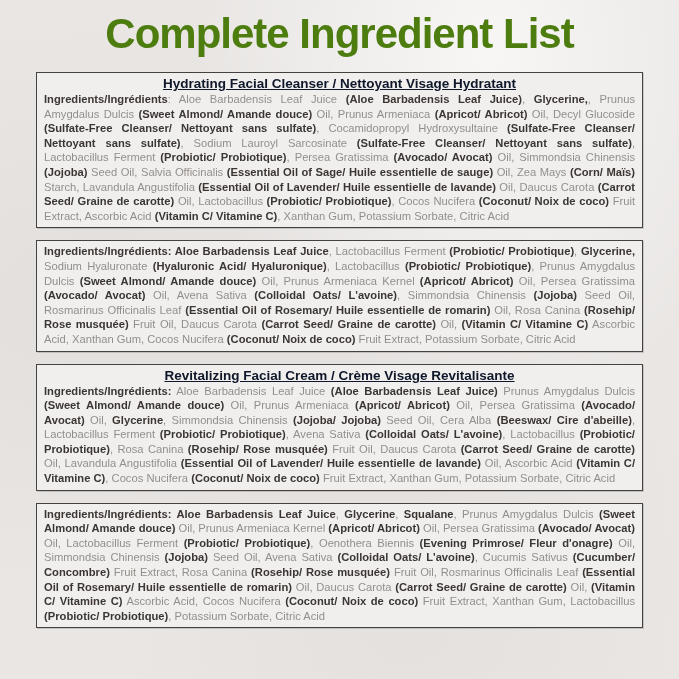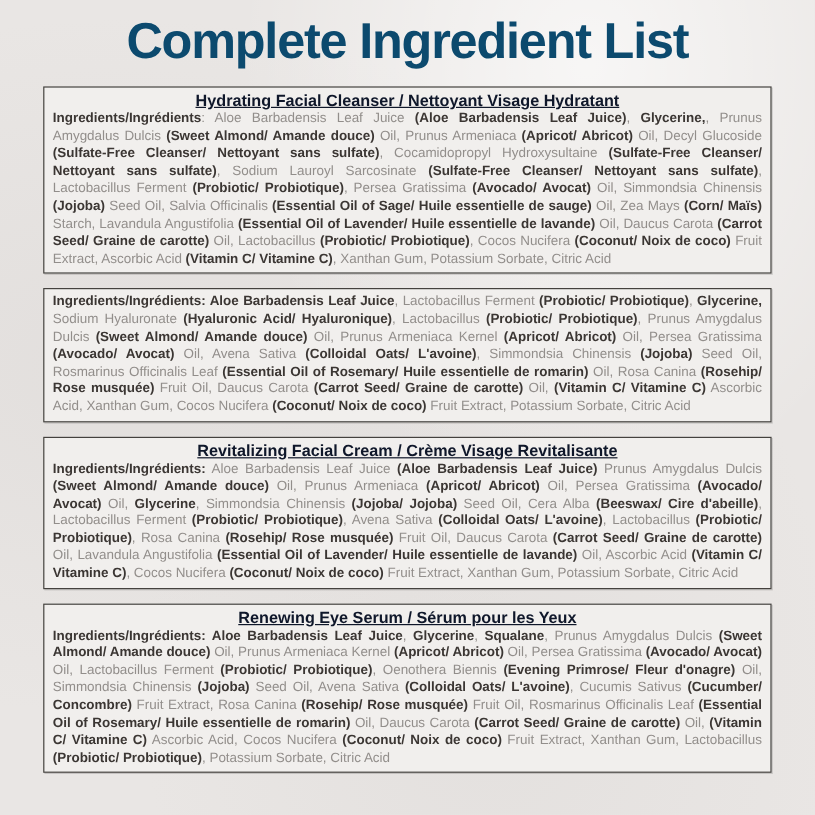--- a/index.html
+++ b/index.html
@@ -11,21 +11,21 @@
       radial-gradient(ellipse at 15% 45%, rgba(213,209,207,.35), transparent 55%),
       radial-gradient(ellipse at 60% 85%, rgba(215,211,209,.3), transparent 50%),
       #e9e6e4;
   }
   .page-title {
     margin:10px 0 14px;
     text-align:center;
     font-size:42px;
     font-weight:bold;
     letter-spacing:-1px;
-    color:#0c4a6e;
+    color:#4d7c0f;
   }
   .section {
     margin:0 36px 12px;
     border:1px solid #44413e;
     background:#f1efed;
     padding:2px 7px 4px;
     box-shadow:1px 1px 0 rgba(0,0,0,.15);
   }
   .section-title {
     margin:1px 0 0;
@@ -60,15 +60,14 @@
 <div class="section">
   <p class="ingredients"><span class="b">Ingredients/Ingrédients: Aloe Barbadensis Leaf Juice</span><span>, Lactobacillus Ferment </span><span class="b">(Probiotic/ Probiotique)</span><span>, </span><span class="b">Glycerine,</span><span> Sodium Hyaluronate </span><span class="b">(Hyaluronic Acid/ Hyaluronique)</span><span>, Lactobacillus </span><span class="b">(Probiotic/ Probiotique)</span><span>, Prunus Amygdalus Dulcis </span><span class="b">(Sweet Almond/ Amande douce)</span><span> Oil, Prunus Armeniaca Kernel </span><span class="b">(Apricot/ Abricot)</span><span> Oil, Persea Gratissima </span><span class="b">(Avocado/ Avocat)</span><span> Oil, Avena Sativa </span><span class="b">(Colloidal Oats/ L'avoine)</span><span>, Simmondsia Chinensis </span><span class="b">(Jojoba)</span><span> Seed Oil, Rosmarinus Officinalis Leaf </span><span class="b">(Essential Oil of Rosemary/ Huile essentielle de romarin)</span><span> Oil, Rosa Canina </span><span class="b">(Rosehip/ Rose musquée)</span><span> Fruit Oil, Daucus Carota </span><span class="b">(Carrot Seed/ Graine de carotte)</span><span> Oil, </span><span class="b">(Vitamin C/ Vitamine C)</span><span> Ascorbic Acid, Xanthan Gum, Cocos Nucifera </span><span class="b">(Coconut/ Noix de coco)</span><span> Fruit Extract, Potassium Sorbate, Citric Acid</span></p>
 </div>
 
 <div class="section">
   <h2 class="section-title">Revitalizing Facial Cream / Crème Visage Revitalisante</h2>
   <p class="ingredients"><span class="b">Ingredients/Ingrédients:</span><span> Aloe Barbadensis Leaf Juice </span><span class="b">(Aloe Barbadensis Leaf Juice)</span><span> Prunus Amygdalus Dulcis </span><span class="b">(Sweet Almond/ Amande douce)</span><span> Oil, Prunus Armeniaca </span><span class="b">(Apricot/ Abricot)</span><span> Oil, Persea Gratissima </span><span class="b">(Avocado/ Avocat)</span><span> Oil, </span><span class="b">Glycerine</span><span>, Simmondsia Chinensis </span><span class="b">(Jojoba/ Jojoba)</span><span> Seed Oil, Cera Alba </span><span class="b">(Beeswax/ Cire d'abeille)</span><span>, Lactobacillus Ferment </span><span class="b">(Probiotic/ Probiotique)</span><span>, Avena Sativa </span><span class="b">(Colloidal Oats/ L'avoine)</span><span>, Lactobacillus </span><span class="b">(Probiotic/ Probiotique)</span><span>, Rosa Canina </span><span class="b">(Rosehip/ Rose musquée)</span><span> Fruit Oil, Daucus Carota </span><span class="b">(Carrot Seed/ Graine de carotte)</span><span> Oil, Lavandula Angustifolia </span><span class="b">(Essential Oil of Lavender/ Huile essentielle de lavande)</span><span> Oil, Ascorbic Acid </span><span class="b">(Vitamin C/ Vitamine C)</span><span>, Cocos Nucifera </span><span class="b">(Coconut/ Noix de coco)</span><span> Fruit Extract, Xanthan Gum, Potassium Sorbate, Citric Acid</span></p>
 </div>
 
 <div class="section">
-  <h2 class="section-title">Renewing Eye Serum / Sérum pour les Yeux</h2>
   <p class="ingredients"><span class="b">Ingredients/Ingrédients: Aloe Barbadensis Leaf Juice</span><span>, </span><span class="b">Glycerine</span><span>, </span><span class="b">Squalane</span><span>, Prunus Amygdalus Dulcis </span><span class="b">(Sweet Almond/ Amande douce)</span><span> Oil, Prunus Armeniaca Kernel </span><span class="b">(Apricot/ Abricot)</span><span> Oil, Persea Gratissima </span><span class="b">(Avocado/ Avocat)</span><span> Oil, Lactobacillus Ferment </span><span class="b">(Probiotic/ Probiotique)</span><span>, Oenothera Biennis </span><span class="b">(Evening Primrose/ Fleur d'onagre)</span><span> Oil, Simmondsia Chinensis </span><span class="b">(Jojoba)</span><span> Seed Oil, Avena Sativa </span><span class="b">(Colloidal Oats/ L'avoine)</span><span>, Cucumis Sativus </span><span class="b">(Cucumber/ Concombre)</span><span> Fruit Extract, Rosa Canina </span><span class="b">(Rosehip/ Rose musquée)</span><span> Fruit Oil, Rosmarinus Officinalis Leaf </span><span class="b">(Essential Oil of Rosemary/ Huile essentielle de romarin)</span><span> Oil, Daucus Carota </span><span class="b">(Carrot Seed/ Graine de carotte)</span><span> Oil, </span><span class="b">(Vitamin C/ Vitamine C)</span><span> Ascorbic Acid, Cocos Nucifera </span><span class="b">(Coconut/ Noix de coco)</span><span> Fruit Extract, Xanthan Gum, Lactobacillus </span><span class="b">(Probiotic/ Probiotique)</span><span>, Potassium Sorbate, Citric Acid</span></p>
 </div>
 
 </body></html>

